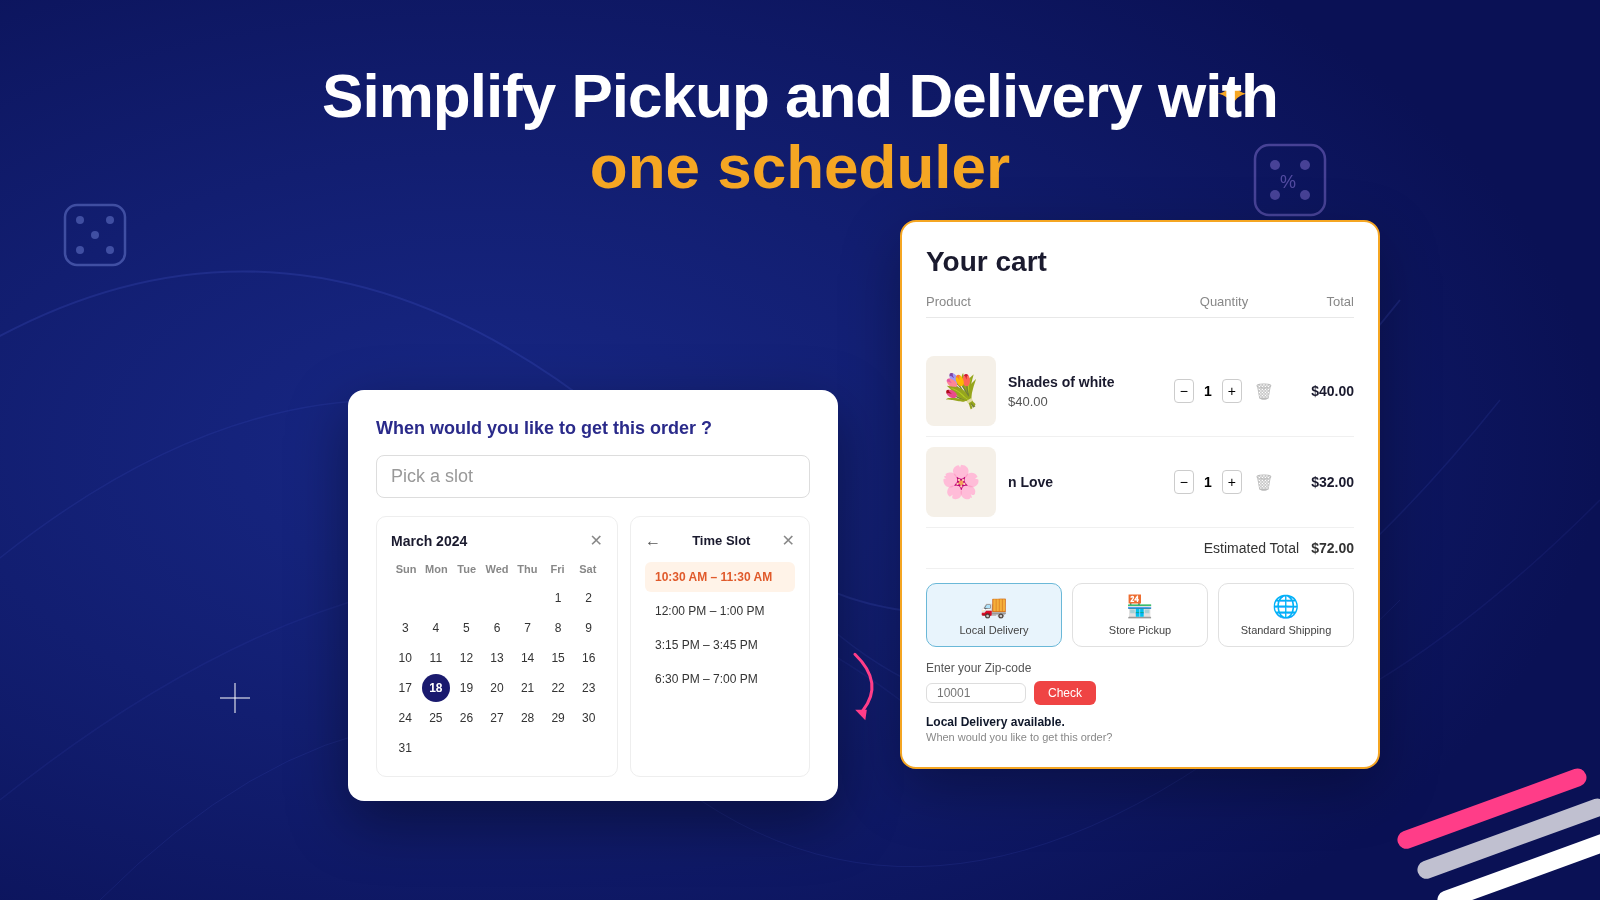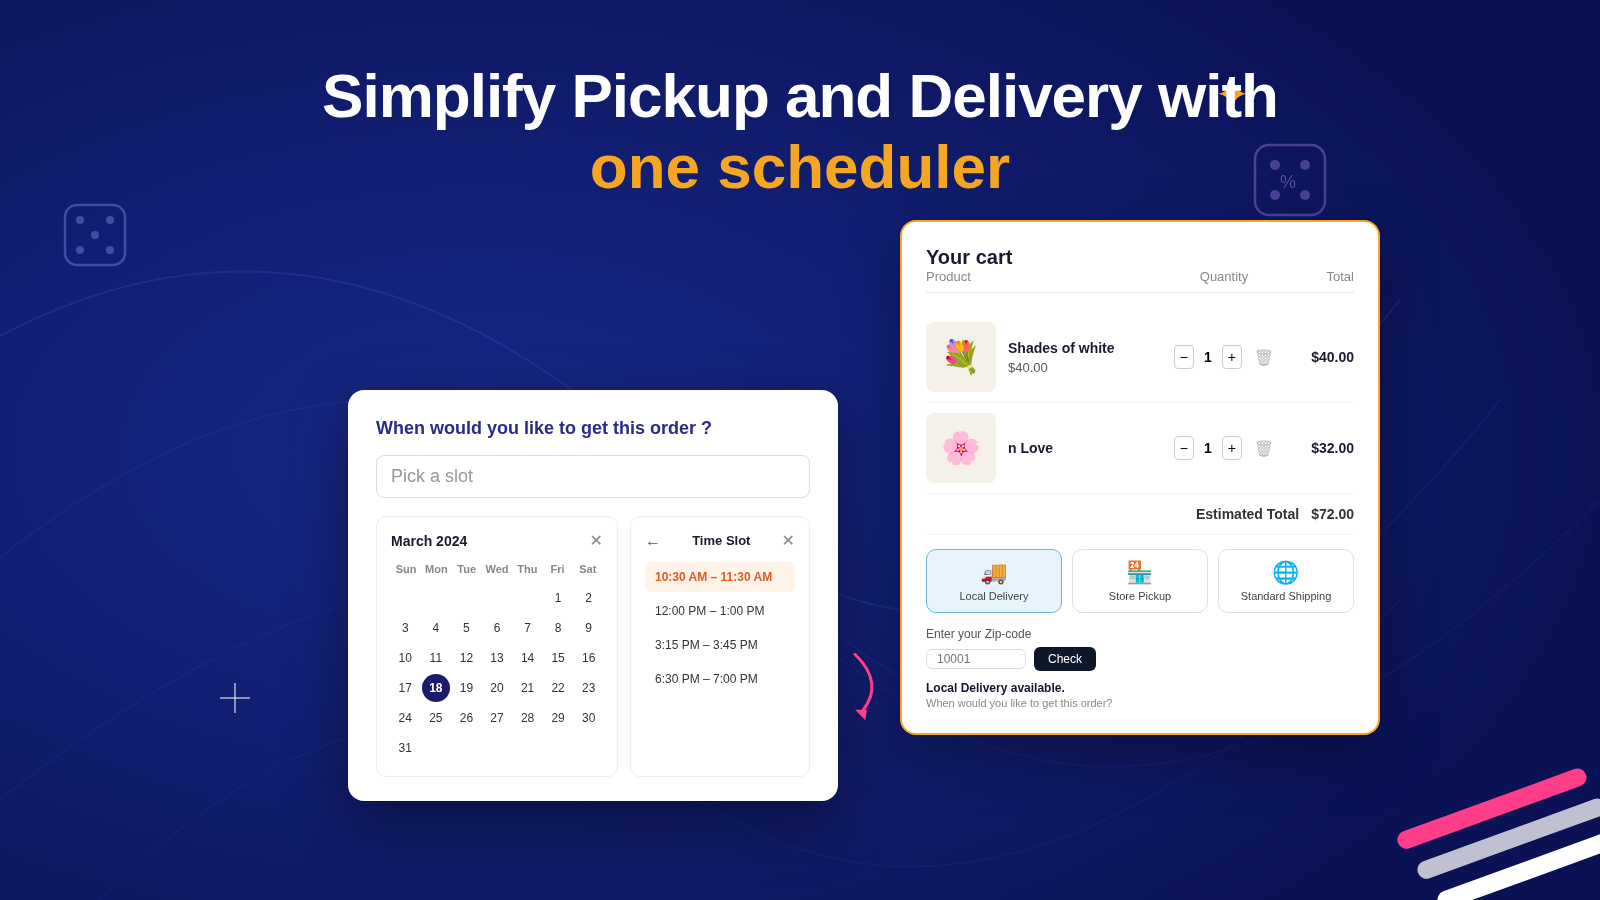--- a/index.html
+++ b/index.html
@@ -88,32 +88,32 @@
       width: 480px;
       background: #ffffff;
       border-radius: 16px;
       box-shadow: 0 20px 60px rgba(0,0,0,0.3);
       z-index: 3;
       padding: 24px;
       border: 2px solid #f5a623;
     }
 
     .cart-title {
-      font-size: 20px;
+      font-size: 28px;
       font-weight: 700;
       color: #1a1a2e;
-      margin-bottom: 0;
+      margin-bottom: 16px;
     }
 
     .cart-table-header {
       display: flex;
       justify-content: space-between;
       border-bottom: 1px solid #e8e8e8;
       padding-bottom: 8px;
-      margin-bottom: 19px;
+      margin-bottom: 28px;
     }
     .cart-table-header span {
       font-size: 13px;
       color: #888;
       font-weight: 500;
     }
     .cart-table-header .col-product { flex: 1; }
     .cart-table-header .col-qty { width: 100px; text-align: center; }
     .cart-table-header .col-total { width: 80px; text-align: right; }
 
@@ -187,21 +187,21 @@
 
     .cart-estimated {
       display: flex;
       justify-content: flex-end;
       padding: 12px 0;
       border-bottom: 1px solid #f0f0f0;
       font-size: 14px;
       color: #333;
       gap: 12px;
     }
-    .cart-estimated .est-total-label { font-weight: 700; }
+    .cart-estimated .est-total-label { font-weight: 400; }
     .cart-estimated .est-total-val { font-weight: 700; }
 
     
     .delivery-options {
       display: flex;
       gap: 10px;
       margin-top: 14px;
     }
     .delivery-option {
       flex: 1;
@@ -238,21 +238,21 @@
     }
     .zipcode-input {
       border: 1px solid #ddd;
       border-radius: 6px;
       padding: 2px 10px;
       font-size: 12px;
       width: 100px;
       color: #333;
     }
     .check-btn {
-      background: #0f172a;
+      background: #ef4444;
       color: white;
       border: none;
       border-radius: 6px;
       padding: 5px 14px;
       font-size: 12px;
       cursor: pointer;
     }
     .delivery-available {
       font-size: 12px;
       color: #0f172a;

